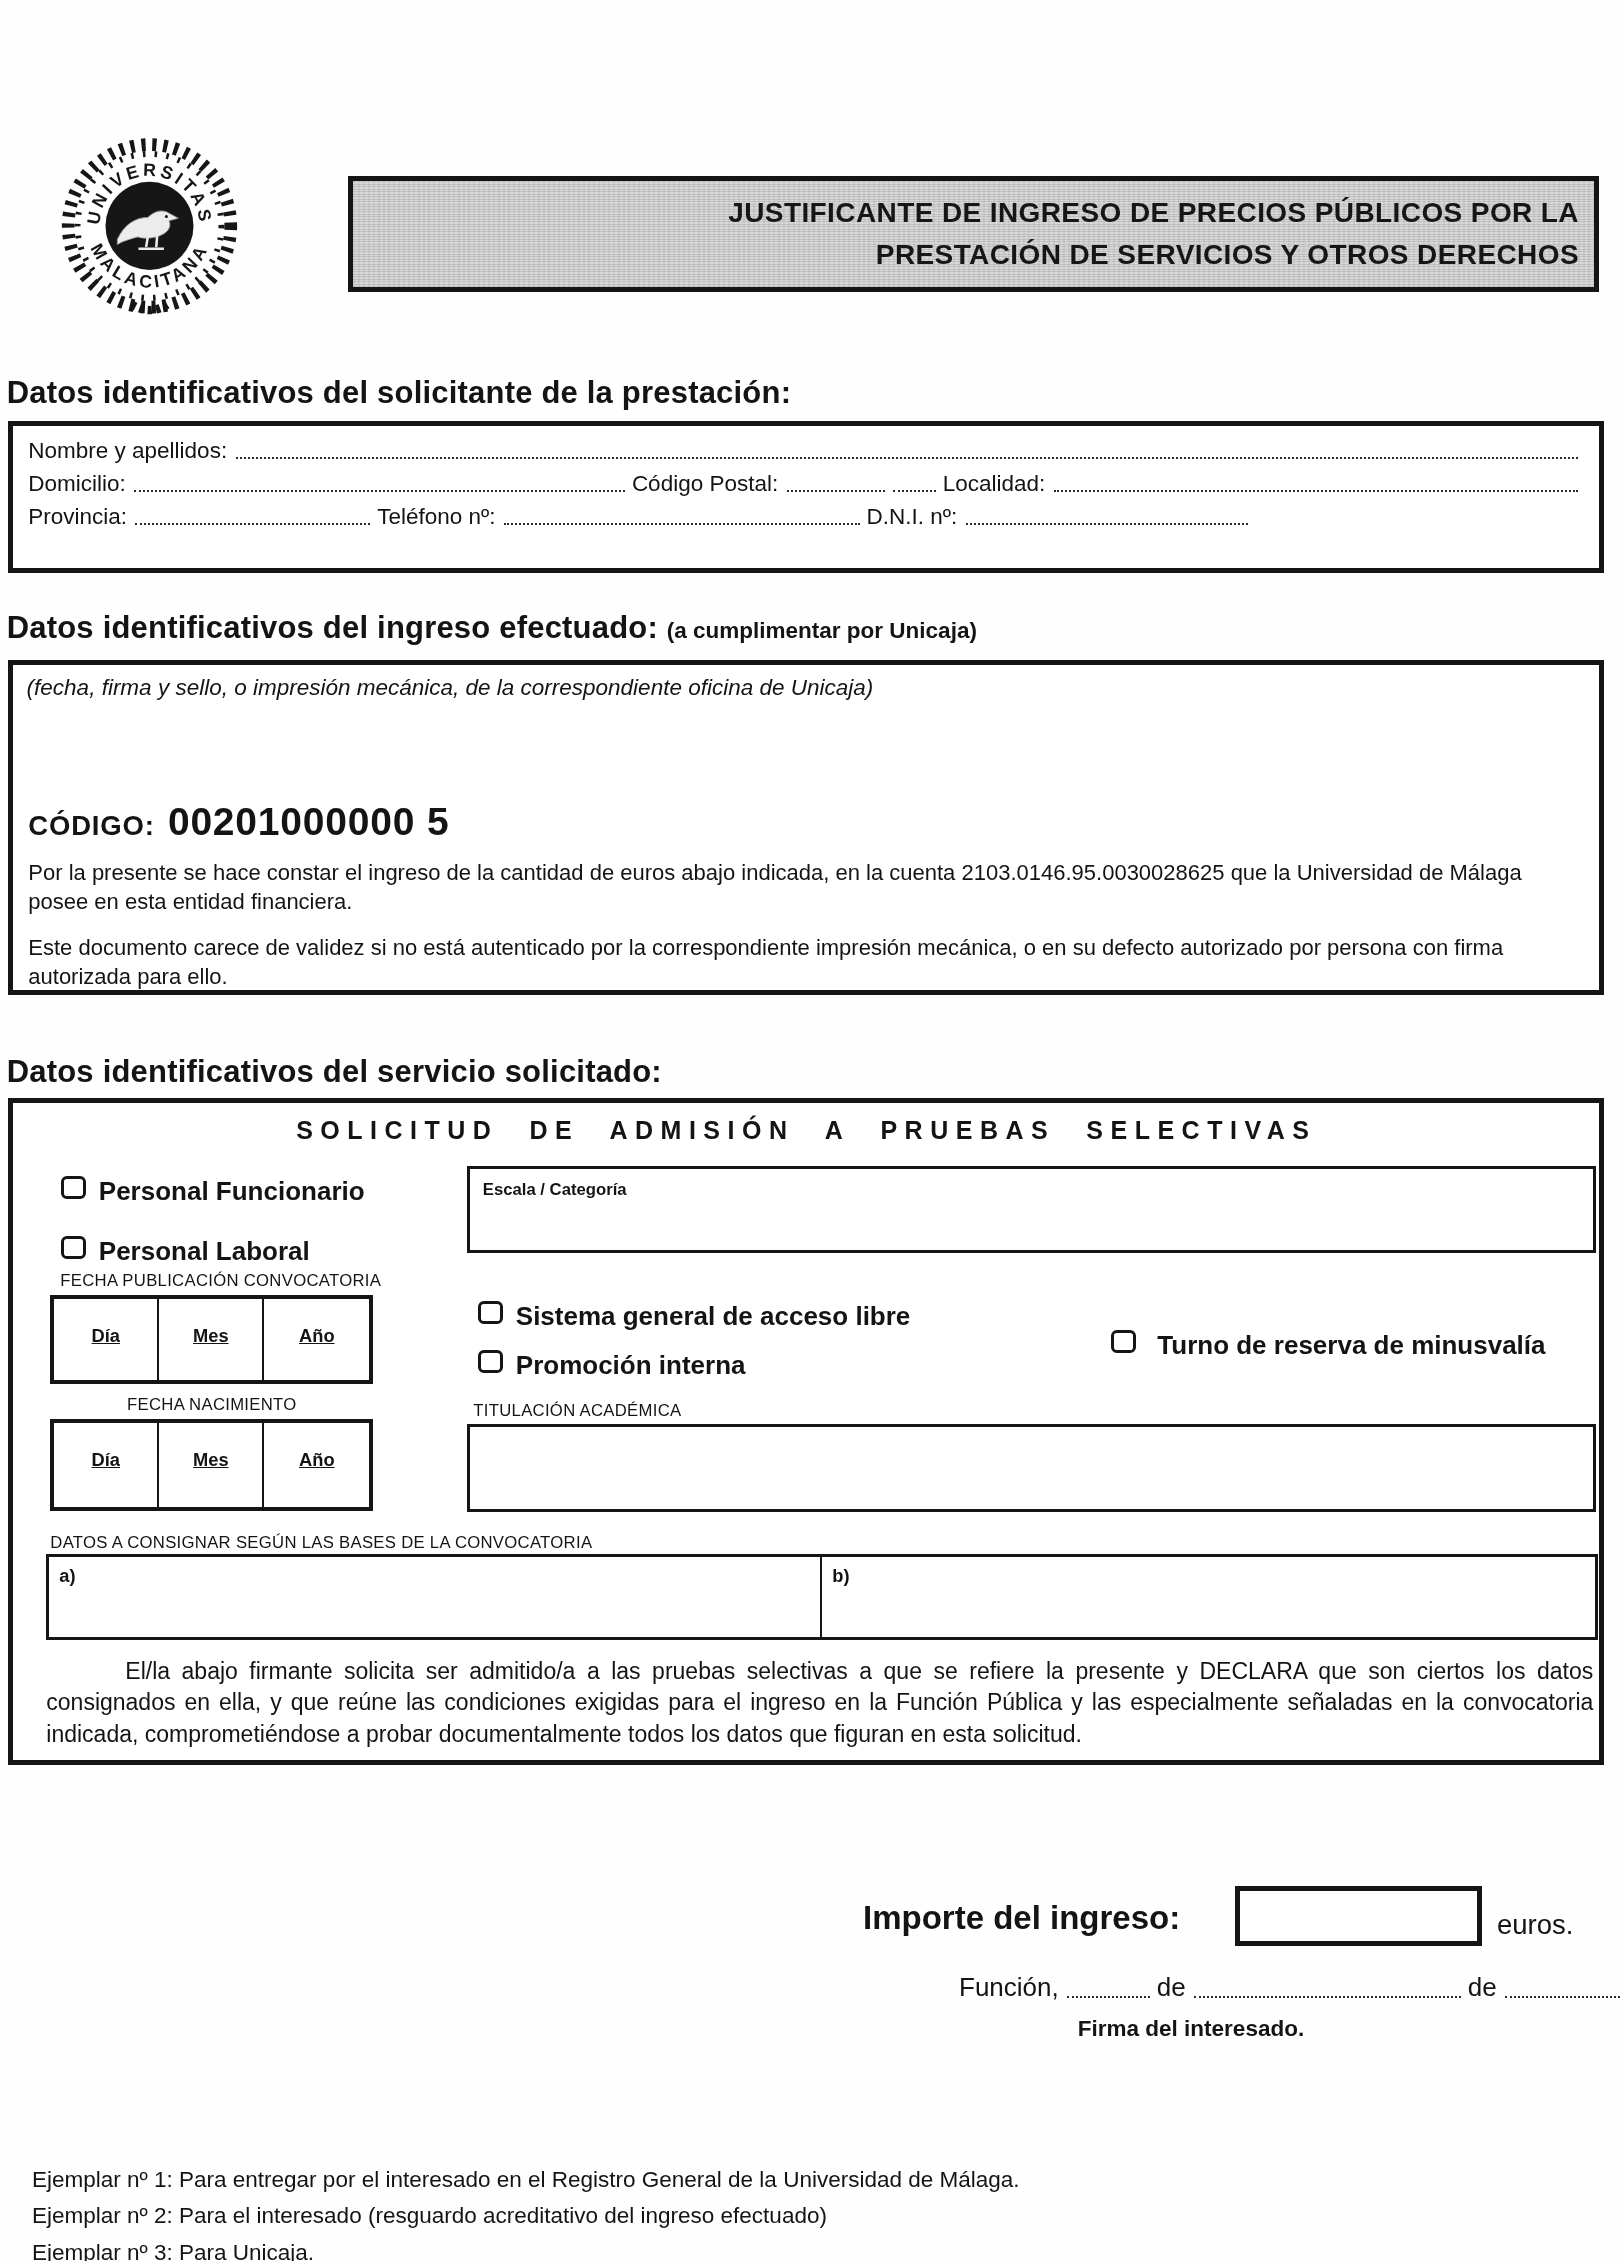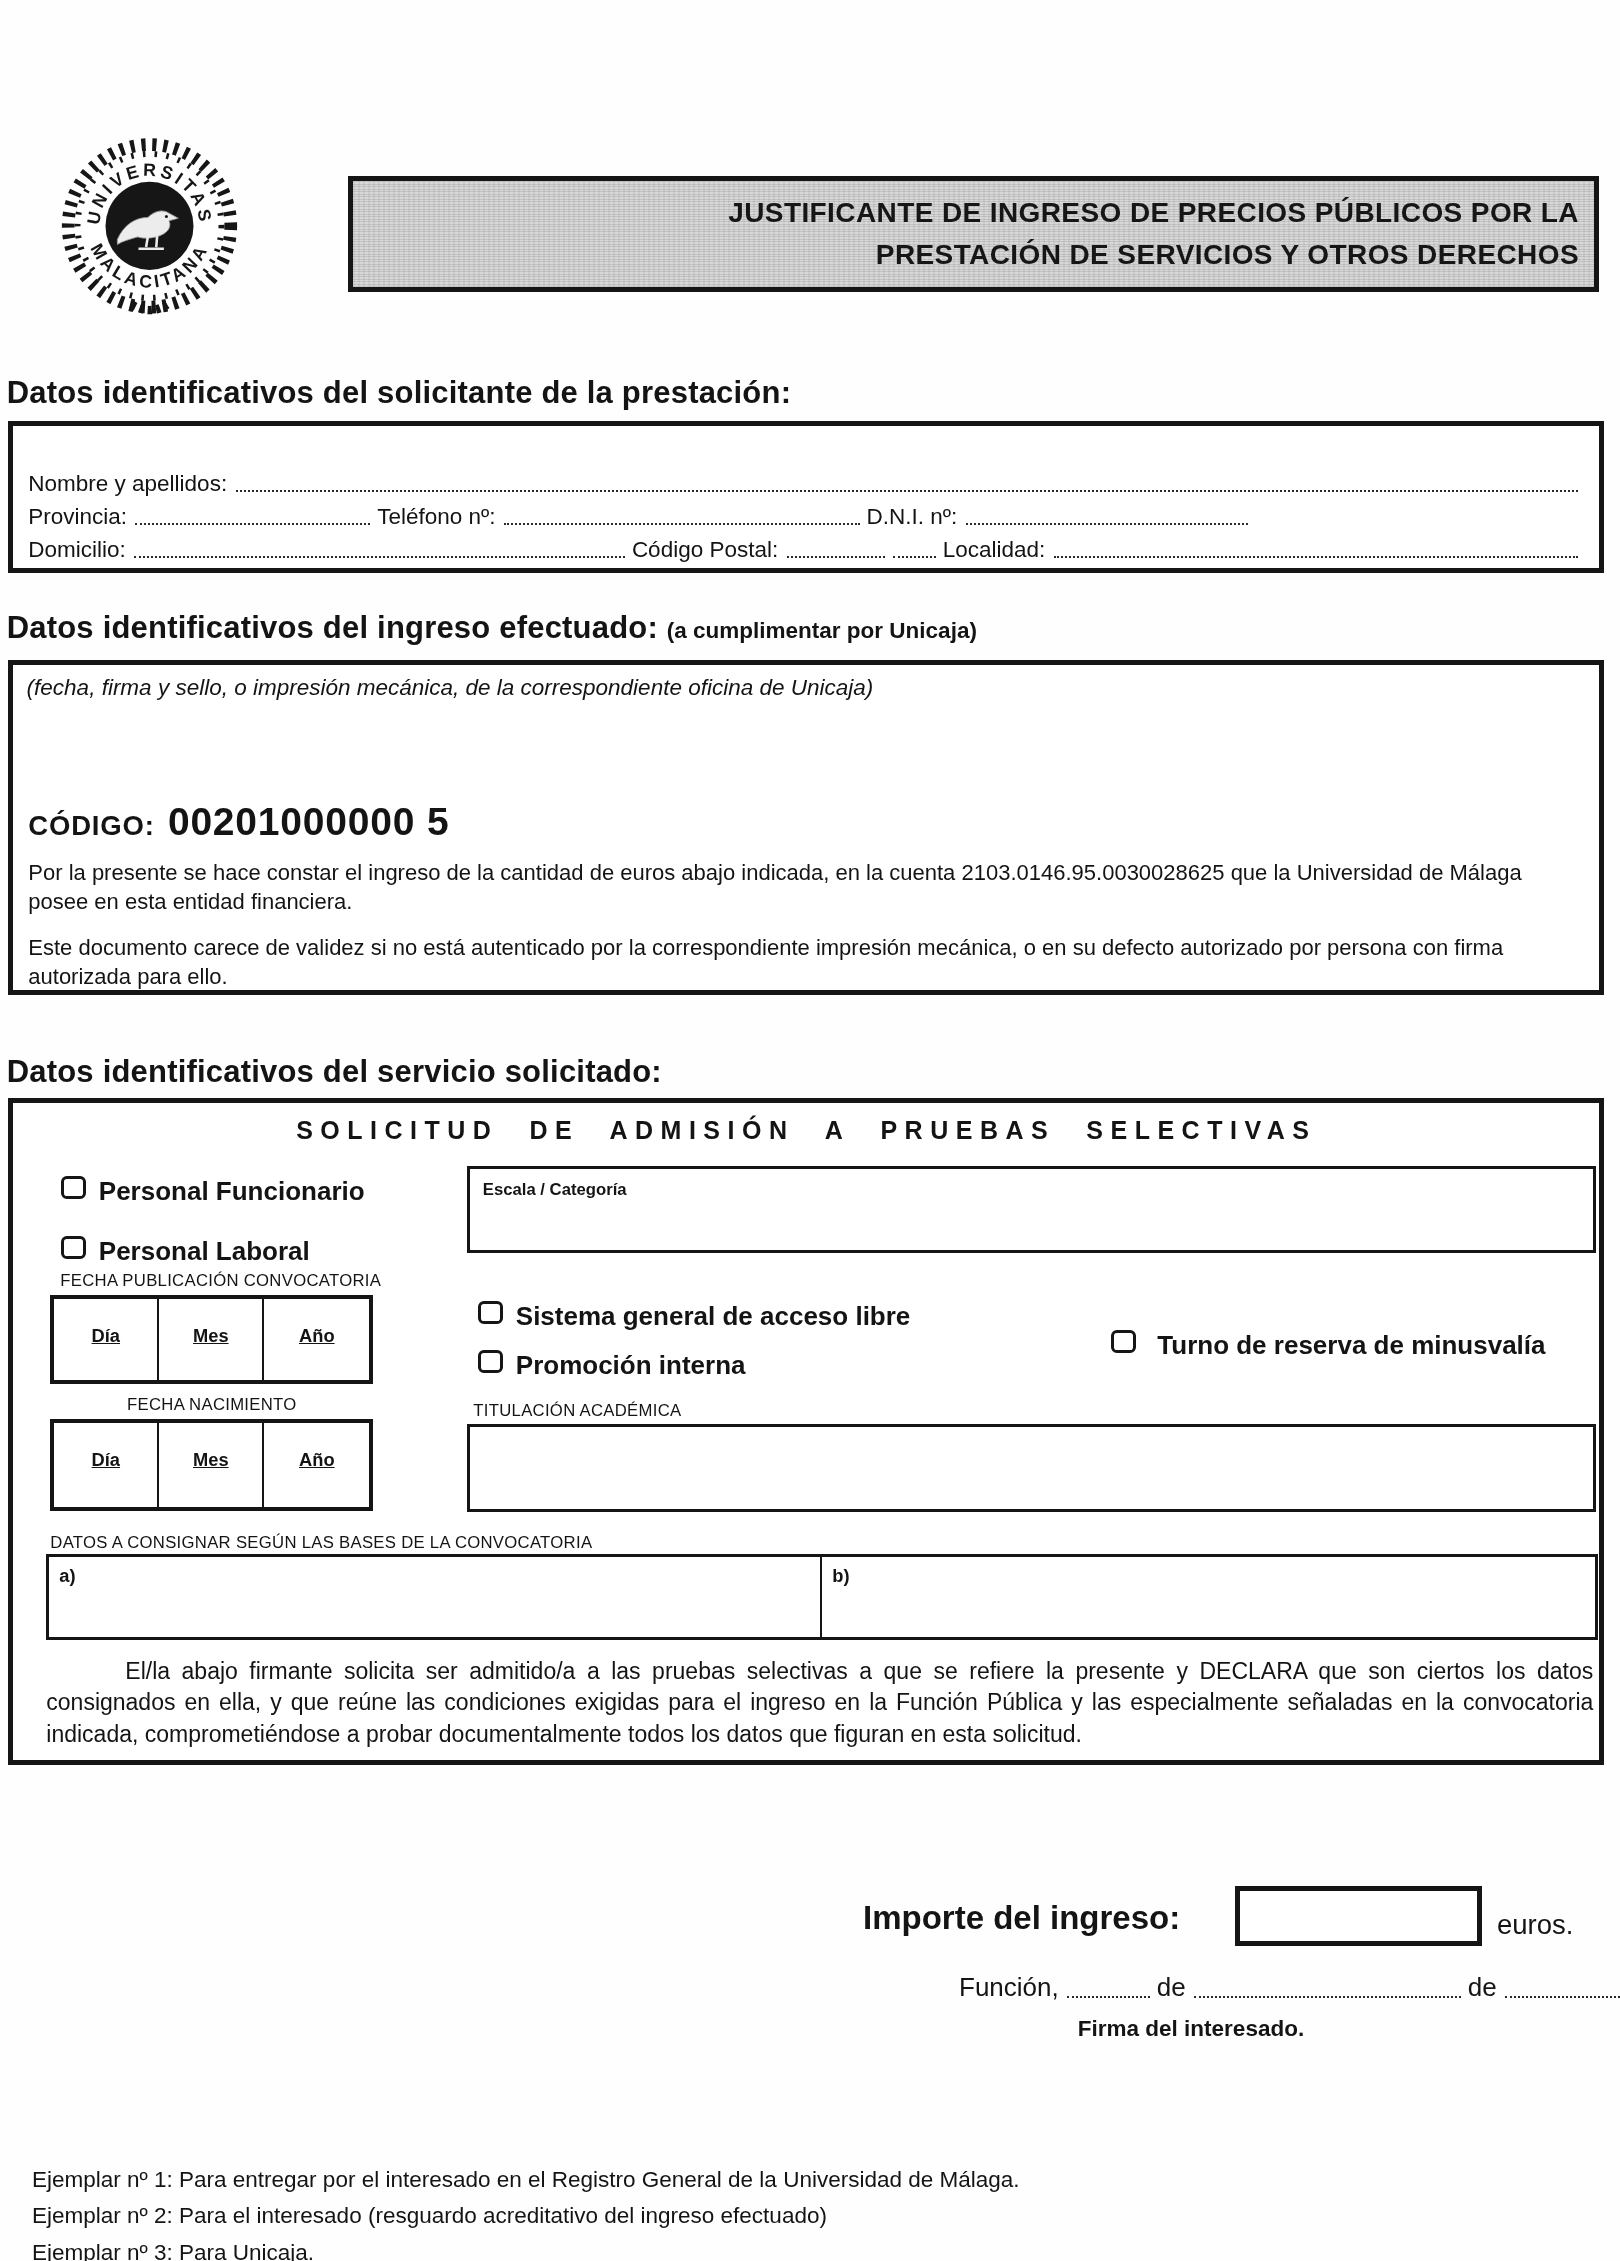--- a/index.html
+++ b/index.html
@@ -22,21 +22,21 @@
   .title-banner .tline { font-size:28px; font-weight:bold; line-height:1.5; letter-spacing:0.4px; color:#161616; }
 
   
   .sec-heading { position:absolute; left:6.7px; font-size:31px; font-weight:bold; letter-spacing:0.2px; }
   .sec-heading .subnote { font-size:22.5px; font-weight:bold; letter-spacing:0; }
 
   
   .big-box { position:absolute; left:8.3px; width:1596px; border:5.8px solid #151515; background:#fff; }
 
   
-  .s1 { top:421px; height:152px; display:flex; flex-direction:column; justify-content:flex-end; padding:5px 15px; }
+  .s1 { top:421px; height:152px; display:flex; flex-direction:column; justify-content:flex-start; padding:5px 15px; }
   .frow { display:flex; align-items:flex-end; height:33px; }
   .flabel { font-size:22.5px; white-space:nowrap; padding-right:6.7px; }
   .leader { border-bottom:2.5px dotted #2a2a2a; height:3.3px; margin:0 6.7px 5px 1.7px; }
   .lead-flex { flex:1 1 auto; }
 
   
   .s2 { top:660px; height:335px; }
   .stamp-note { position:absolute; left:13.3px; top:10px; font-size:22.5px; font-style:italic; }
   .codigo-line { position:absolute; left:15px; top:135px; display:flex; align-items:baseline; }
   .codigo-label { font-size:27.5px; font-weight:bold; letter-spacing:0.8px; }
@@ -124,36 +124,36 @@
   </div>
 
   <div class="sec-heading" style="top:375px;">Datos identificativos del solicitante de la prestación:</div>
 
   <div class="big-box s1">
     <div class="frow">
       <span class="flabel">Nombre y apellidos:</span>
       <span class="leader lead-flex"></span>
     </div>
     <div class="frow">
-      <span class="flabel">Provincia:</span>
-      <span class="leader" style="width:235px;"></span>
-      <span class="flabel">Teléfono nº:</span>
-      <span class="leader" style="width:356px;"></span>
-      <span class="flabel">D.N.I. nº:</span>
-      <span class="leader" style="width:282px;"></span>
-    </div>
-    <div class="frow">
       <span class="flabel">Domicilio:</span>
       <span class="leader" style="width:491px;"></span>
       <span class="flabel">Código Postal:</span>
       <span class="leader" style="width:98px;"></span>
       <span class="leader" style="width:43px;"></span>
       <span class="flabel">Localidad:</span>
       <span class="leader lead-flex"></span>
     </div>
+    <div class="frow">
+      <span class="flabel">Provincia:</span>
+      <span class="leader" style="width:235px;"></span>
+      <span class="flabel">Teléfono nº:</span>
+      <span class="leader" style="width:356px;"></span>
+      <span class="flabel">D.N.I. nº:</span>
+      <span class="leader" style="width:282px;"></span>
+    </div>
   </div>
 
   <div class="sec-heading" style="top:610px;">
     <span>Datos identificativos del ingreso efectuado:</span>
     <span class="subnote">(a cumplimentar por Unicaja)</span>
   </div>
 
   <div class="big-box s2">
     <div class="stamp-note">(fecha, firma y sello, o impresión mecánica, de la correspondiente oficina de Unicaja)</div>
     <div class="codigo-line">

